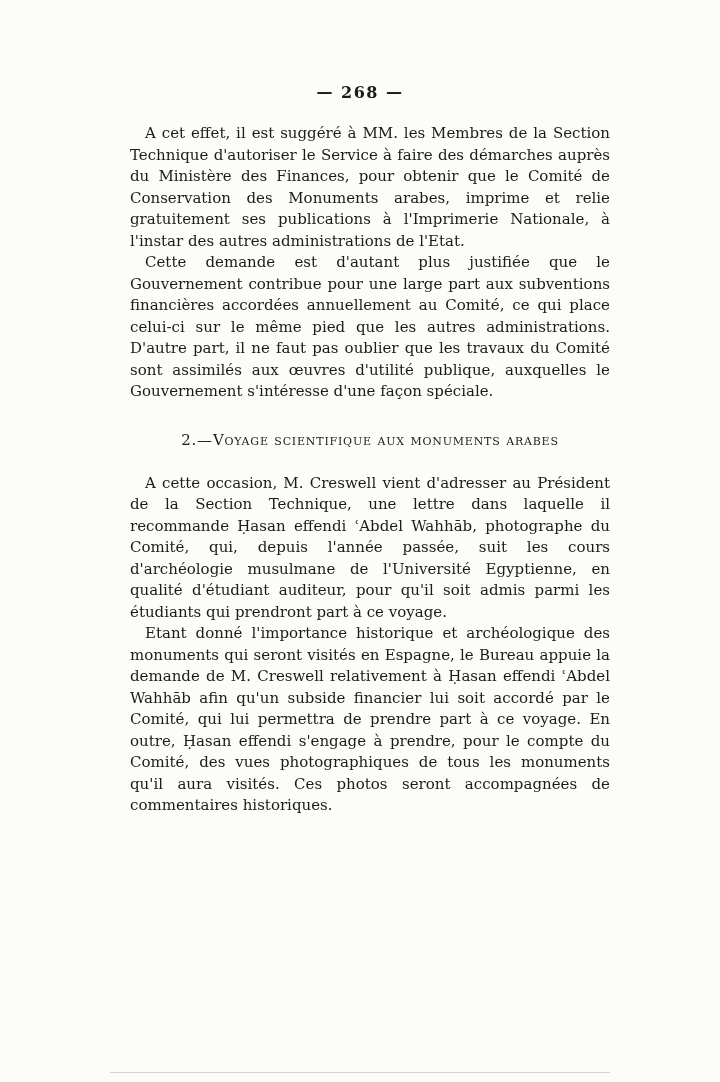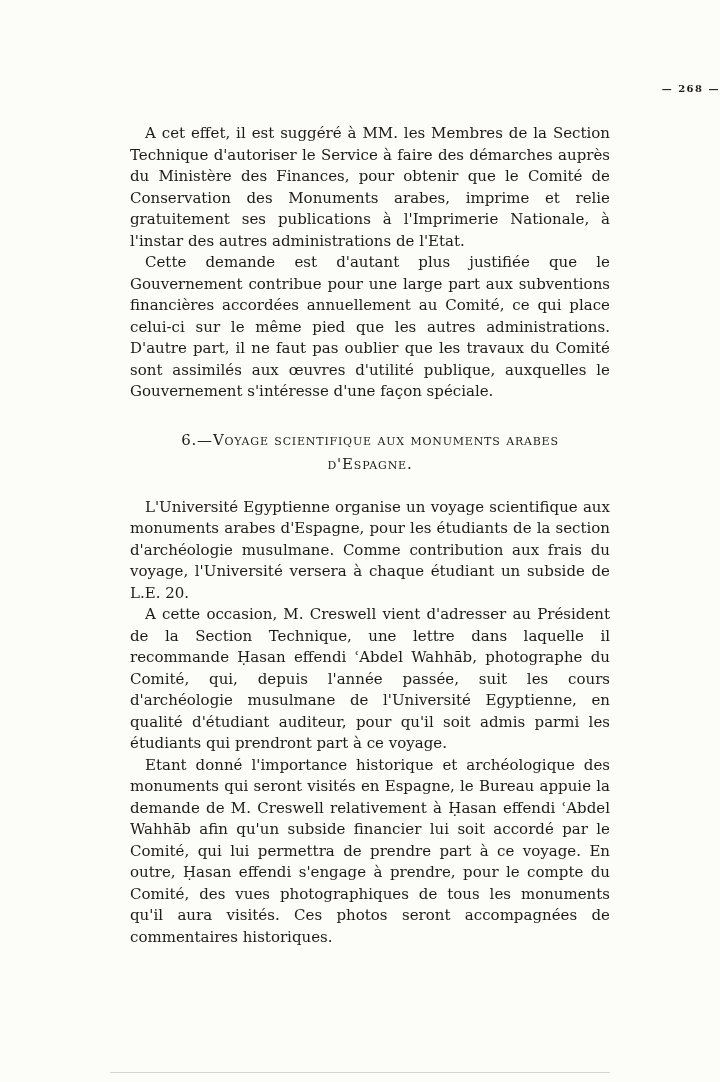--- a/index.html
+++ b/index.html
@@ -14,22 +14,22 @@
     height: 1082px;
     background: #fcfcf9;
     color: #1d1b18;
     overflow: hidden;
   }
   .page-number {
     position: absolute;
     top: 83px;
     left: 0;
     width: 720px;
-    text-align: right;
-    font-size: 10px;
+    text-align: center;
+    font-size: 16px;
     font-weight: bold;
     letter-spacing: 1.5px;
   }
   .text-block {
     position: absolute;
     top: 123px;
     left: 130px;
     width: 480px;
     font-size: 15px;
     line-height: 21.5px;
@@ -72,25 +72,23 @@
   <div class="page-number">— 268 —</div>
 
   <div class="text-block">
 
     <p class="para">A cet effet, il est suggéré à MM. les Membres de la Section Technique d'autoriser le Service à faire des démarches auprès du Ministère des Finances, pour obtenir que le Comité de Conservation des Monuments arabes, imprime et relie gratuitement ses publications à l'Imprimerie Nationale, à l'instar des autres administrations de l'Etat.</p>
 
     <p class="para">Cette demande est d'autant plus justifiée que le Gouvernement contribue pour une large part aux subventions financières accordées annuellement au Comité, ce qui place celui-ci sur le même pied que les autres administrations. D'autre part, il ne faut pas oublier que les travaux du Comité sont assimilés aux œuvres d'utilité publique, auxquelles le Gouvernement s'intéresse d'une façon spéciale.</p>
 
 
     <h2 class="section-heading">
-      <span class="heading-line">6.—Voyage scientifique aux monuments arabes</span>
-      <span class="heading-line">d'Espagne.</span>
+      <span class="heading-line">2.—Voyage scientifique aux monuments arabes</span>
     </h2>
 
-    <p class="para">L'Université Egyptienne organise un voyage scientifique aux monuments arabes d'Espagne, pour les étudiants de la section d'archéologie musulmane. Comme contribution aux frais du voyage, l'Université versera à chaque étudiant un subside de L.E. 20.</p>
 
     <p class="para">A cette occasion, M. Creswell vient d'adresser au Président de la Section Technique, une lettre dans laquelle il recommande Ḥasan effendi ʿAbdel Wahhāb, photographe du Comité, qui, depuis l'année passée, suit les cours d'archéologie musulmane de l'Université Egyptienne, en qualité d'étudiant auditeur, pour qu'il soit admis parmi les étudiants qui prendront part à ce voyage.</p>
 
     <p class="para">Etant donné l'importance historique et archéologique des monuments qui seront visités en Espagne, le Bureau appuie la demande de M. Creswell relativement à Ḥasan effendi ʿAbdel Wahhāb afin qu'un subside financier lui soit accordé par le Comité, qui lui permettra de prendre part à ce voyage. En outre, Ḥasan effendi s'engage à prendre, pour le compte du Comité, des vues photographiques de tous les monuments qu'il aura visités. Ces photos seront accompagnées de commentaires historiques.</p>
 
   </div>
 
   <div class="page-edge"></div>
 
 </div>

